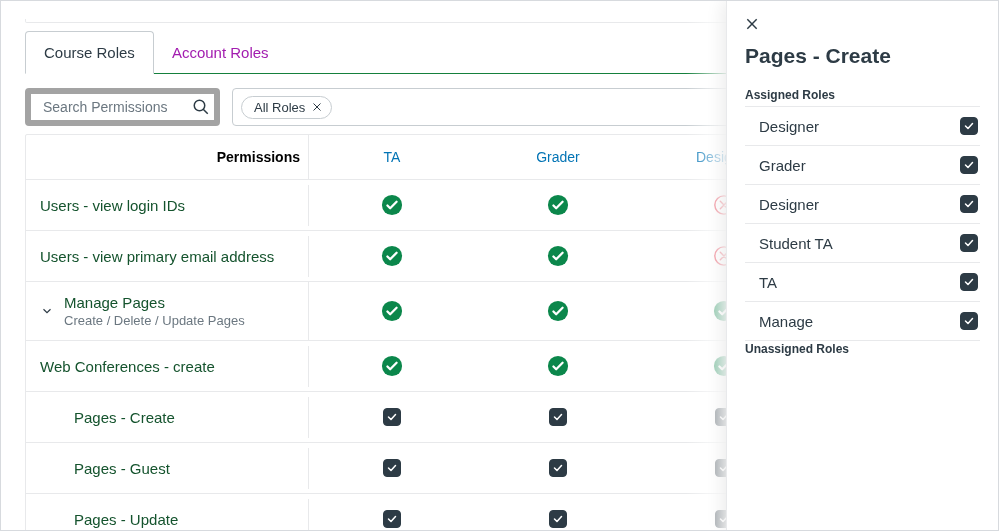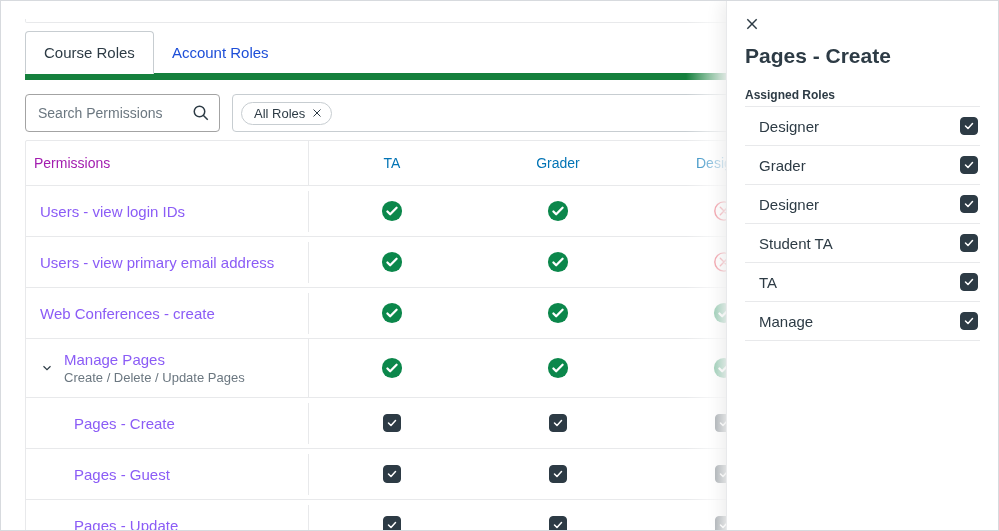--- a/index.html
+++ b/index.html
@@ -29,48 +29,48 @@
     background:#fff;
     border:1px solid #e8e9eb;
     border-top:none;
     border-radius:0 0 2px 2px;
     margin-bottom:8px;
   }
 
   .tabs {
     display:flex;
     align-items:flex-end;
-    border-bottom:7px solid #15803d;
+    border-bottom:1px solid #15803d;
     margin-bottom:14px;
   }
   .tab {
     padding:12px 18px;
     font-size:15px;
     cursor:pointer;
     position:relative;
   }
   .tab.active {
     border:1px solid #c7cdd1;
     border-bottom:1px solid #fff;
     border-radius:4px 4px 0 0;
     margin-bottom:-1px;
     background:#fff;
     color:#2d3b45;
   }
-  .tab.inactive { color:#1d4ed8; }
+  .tab.inactive { color:#a21caf; }
 
   .controls { display:flex; gap:12px; margin-bottom:8px; }
   .searchbox {
     position:relative;
     width:195px;
   }
   .searchbox input {
     width:100%;
     height:38px;
-    border:1px solid #a3a3a3;
+    border:6px solid #a3a3a3;
     border-radius:4px;
     padding:0 36px 0 12px;
     font-size:14px;
     color:#2d3b45;
   }
   .searchbox input::placeholder { color:#6b7780; }
   .search-icon {
     position:absolute;
     right:10px; top:50%;
     transform:translateY(-50%);
@@ -102,23 +102,23 @@
     display:flex;
     border-bottom:1px solid #e8e9eb;
   }
   .th {
     padding:14px 8px;
     font-size:14px;
     text-align:center;
   }
   .th.perm {
     width:283px;
-    text-align:left;
-    font-weight:400;
-    color:#a21caf;
+    text-align:right;
+    font-weight:700;
+    color:#000000;
     border-right:1px solid #e8e9eb;
   }
   .th.role {
     flex:1;
     color:#0374b5;
     cursor:pointer;
   }
 
   .row {
     display:flex;
@@ -127,21 +127,21 @@
     min-height:50px;
   }
   .cell-label {
     width:283px;
     padding:12px 14px;
     border-right:1px solid #e8e9eb;
     display:flex;
     align-items:center;
   }
   .cell-label.sub { padding-left:48px; }
-  .plink { color:#8b5cf6; cursor:pointer; font-size:15px; }
+  .plink { color:#14532d; cursor:pointer; font-size:15px; }
   .chev { width:14px;height:14px; stroke:#2d3b45; margin-right:10px; flex-shrink:0;}
   .sublabel { color:#6b7780; font-size:13px; margin-top:2px;}
   .cell {
     flex:1;
     min-height:50px;
     display:flex;
     align-items:center;
     justify-content:center;
   }
 
@@ -279,49 +279,20 @@
           </div>
           <div class="cell">
             <svg class="ic-no" viewBox="0 0 24 24">
               <circle cx="12" cy="12" r="10"></circle>
               <path d="M8 8l8 8M16 8l-8 8"></path>
             </svg>
           </div>
         </div>
         <div class="row">
           <div class="cell-label">
-            <span class="plink">Web Conferences - create</span>
-          </div>
-          <div class="cell">
-            <svg class="ic-yes" viewBox="0 0 24 24">
-              <circle cx="12" cy="12" r="11"></circle>
-              <path d="M7 12.5l3 3 7-7"></path>
-            </svg>
-          </div>
-          <div class="cell">
-            <svg class="ic-yes" viewBox="0 0 24 24">
-              <circle cx="12" cy="12" r="11"></circle>
-              <path d="M7 12.5l3 3 7-7"></path>
-            </svg>
-          </div>
-          <div class="cell">
-            <svg class="ic-yes" viewBox="0 0 24 24">
-              <circle cx="12" cy="12" r="11"></circle>
-              <path d="M7 12.5l3 3 7-7"></path>
-            </svg>
-          </div>
-          <div class="cell">
-            <svg class="ic-yes" viewBox="0 0 24 24">
-              <circle cx="12" cy="12" r="11"></circle>
-              <path d="M7 12.5l3 3 7-7"></path>
-            </svg>
-          </div>
-        </div>
-        <div class="row">
-          <div class="cell-label">
             <svg class="chev" viewBox="0 0 24 24" fill="none" stroke-width="2">
               <path d="M6 9l6 6 6-6"></path>
             </svg>
             <div>
               <div class="plink">Manage Pages</div>
               <div class="sublabel">Create / Delete / Update Pages</div>
             </div>
           </div>
           <div class="cell">
             <svg class="ic-yes" viewBox="0 0 24 24">
@@ -338,20 +309,49 @@
           <div class="cell">
             <svg class="ic-yes" viewBox="0 0 24 24">
               <circle cx="12" cy="12" r="11"></circle>
               <path d="M7 12.5l3 3 7-7"></path>
             </svg>
           </div>
           <div class="cell">
             <svg class="ic-no" viewBox="0 0 24 24">
               <circle cx="12" cy="12" r="10"></circle>
               <path d="M8 8l8 8M16 8l-8 8"></path>
+            </svg>
+          </div>
+        </div>
+        <div class="row">
+          <div class="cell-label">
+            <span class="plink">Web Conferences - create</span>
+          </div>
+          <div class="cell">
+            <svg class="ic-yes" viewBox="0 0 24 24">
+              <circle cx="12" cy="12" r="11"></circle>
+              <path d="M7 12.5l3 3 7-7"></path>
+            </svg>
+          </div>
+          <div class="cell">
+            <svg class="ic-yes" viewBox="0 0 24 24">
+              <circle cx="12" cy="12" r="11"></circle>
+              <path d="M7 12.5l3 3 7-7"></path>
+            </svg>
+          </div>
+          <div class="cell">
+            <svg class="ic-yes" viewBox="0 0 24 24">
+              <circle cx="12" cy="12" r="11"></circle>
+              <path d="M7 12.5l3 3 7-7"></path>
+            </svg>
+          </div>
+          <div class="cell">
+            <svg class="ic-yes" viewBox="0 0 24 24">
+              <circle cx="12" cy="12" r="11"></circle>
+              <path d="M7 12.5l3 3 7-7"></path>
             </svg>
           </div>
         </div>
         <div class="row">
           <div class="cell-label sub">
             <span class="plink">Pages - Create</span>
           </div>
           <div class="cell">
             <div class="cb checked">
               <svg viewBox="0 0 24 24">
@@ -493,13 +493,14 @@
       <div class="role-row">
         <span>Manage</span>
         <div class="cb checked">
           <svg viewBox="0 0 24 24">
             <path d="M5 12l5 5 9-10"></path>
           </svg>
         </div>
       </div>
     </div>
 
+  <h2>Unassigned Roles</h2>
 </div>
 
 </body></html>

